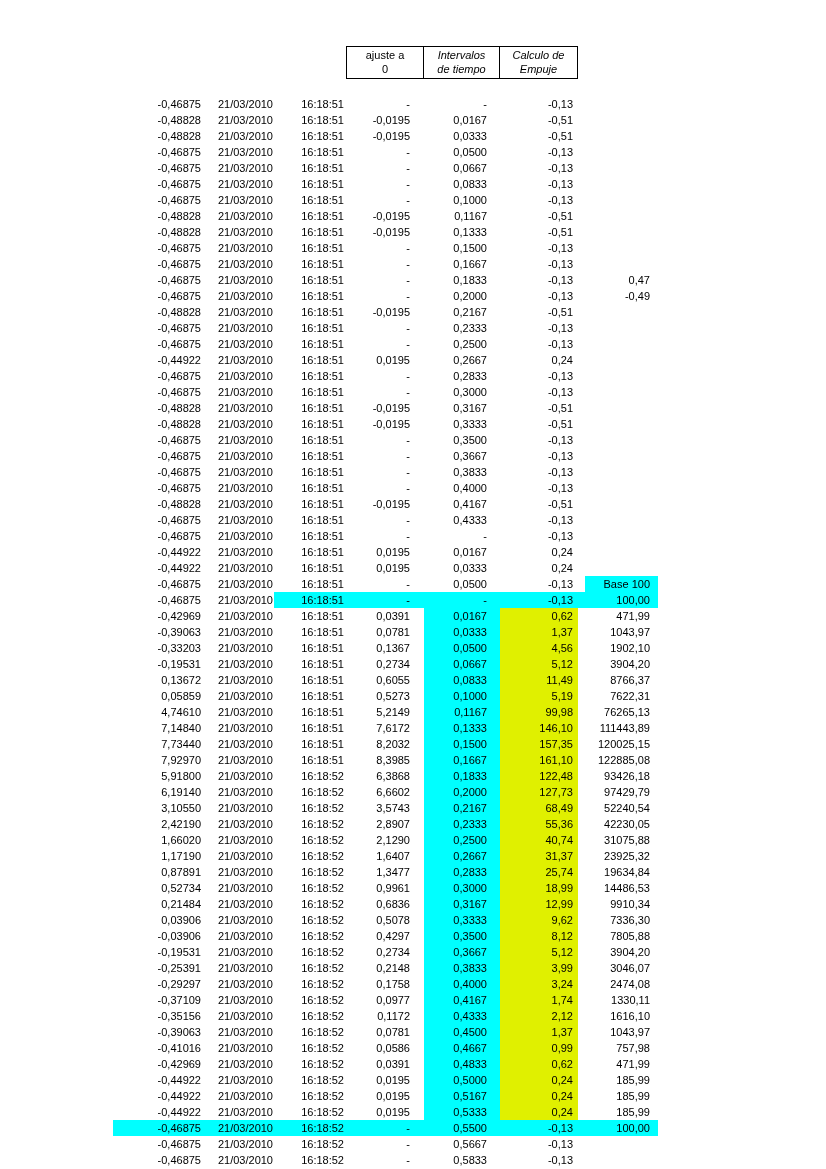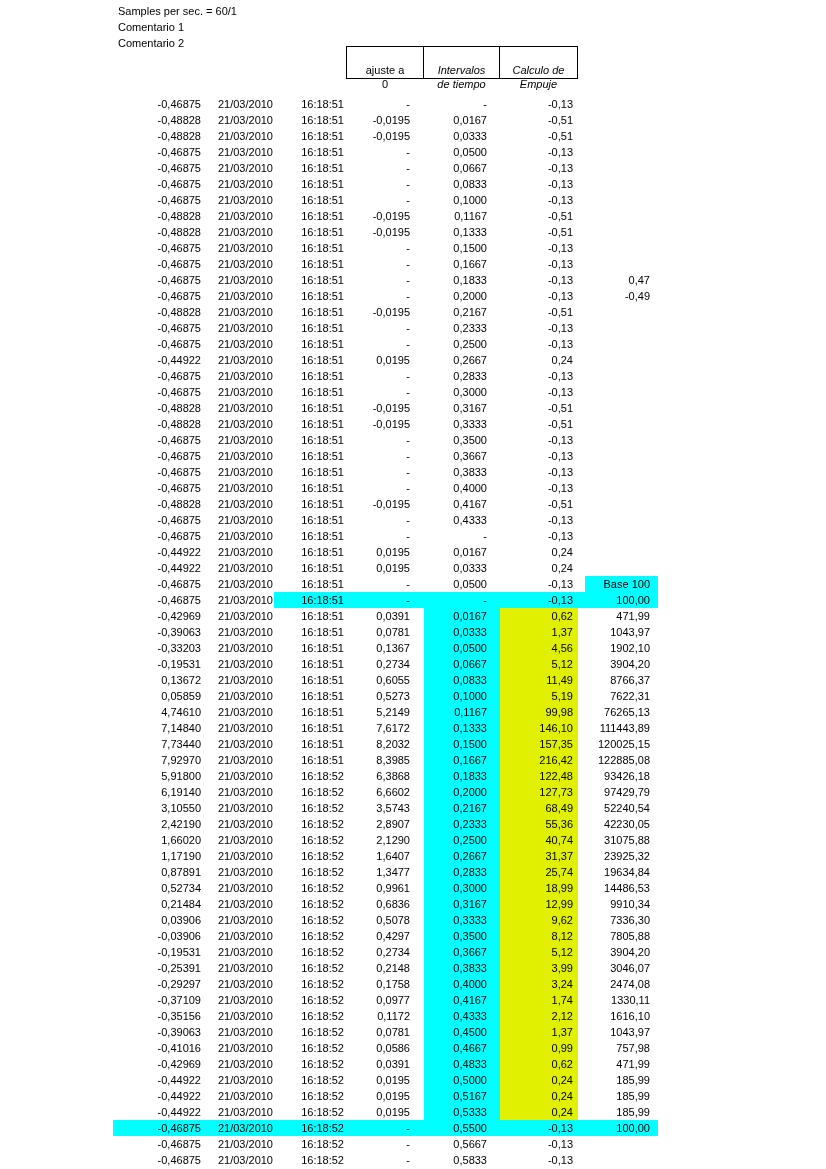--- a/index.html
+++ b/index.html
@@ -7,21 +7,21 @@
     position:relative;width:826px;height:1169px;overflow:hidden;background:#fff;
     font-family:"Liberation Sans",sans-serif;font-size:11px;color:#000;
   }
   
   #toplabels{position:absolute;left:118px;top:3px;}
   #toplabels div{height:16px;line-height:16px;white-space:nowrap;}
   
   #hdrboxes{position:absolute;left:346px;top:46px;display:flex;}
   .hbox{
     box-sizing:border-box;border:1px solid #000;height:33px;
-    text-align:center;white-space:pre-line;line-height:14px;padding-top:16px;
+    text-align:center;white-space:pre-line;line-height:14px;padding-top:1px;
   }
   .hbox + .hbox{border-left:0;font-style:italic;}
   .hbox.w1{width:78px;} .hbox.w2{width:76px;} .hbox.w3{width:78px;}
   
   #rows{position:absolute;left:0;top:96px;width:778px;}
   .row{
     position:relative;height:16px;display:grid;
     grid-template-columns:113px 90px 71px 72px 66px 12px 76px 78px 7px 73px;
   }
   .row > div{
@@ -40,25 +40,20 @@
   .hl-band::after{left:500px;width:78px;background:var(--yellow);}
   .hl-base::before{left:585px;width:73px;background:var(--cyan);}
   .hl-cyanpart::before{left:274px;width:384px;background:var(--cyan);}
   .hl-cyanrow::before{left:113px;width:545px;background:var(--cyan);}
 </style>
 </head>
 <body>
 
 <div id="screen">
 
-  <div id="toplabels">
-    <div>Samples per sec. = 60/1</div>
-    <div>Comentario 1</div>
-    <div>Comentario 2</div>
-  </div>
 
   <div id="hdrboxes">
     <div class="hbox w1">ajuste a
 0</div>
     <div class="hbox w2">Intervalos
 de tiempo</div>
     <div class="hbox w3">Calculo de
 Empuje</div>
   </div>
 
@@ -556,21 +551,21 @@
         <div class="c7">120025,15</div>
       </div>
       <div class="row hl-band">
         <div class="sp"></div>
         <div class="c1">7,92970</div>
         <div class="c2">21/03/2010</div>
         <div class="c3">16:18:51</div>
         <div class="c4">8,3985</div>
         <div class="sp"></div>
         <div class="c5">0,1667</div>
-        <div class="c6">216,42</div>
+        <div class="c6">161,10</div>
         <div class="sp"></div>
         <div class="c7">122885,08</div>
       </div>
       <div class="row hl-band">
         <div class="sp"></div>
         <div class="c1">5,91800</div>
         <div class="c2">21/03/2010</div>
         <div class="c3">16:18:52</div>
         <div class="c4">6,3868</div>
         <div class="sp"></div>

